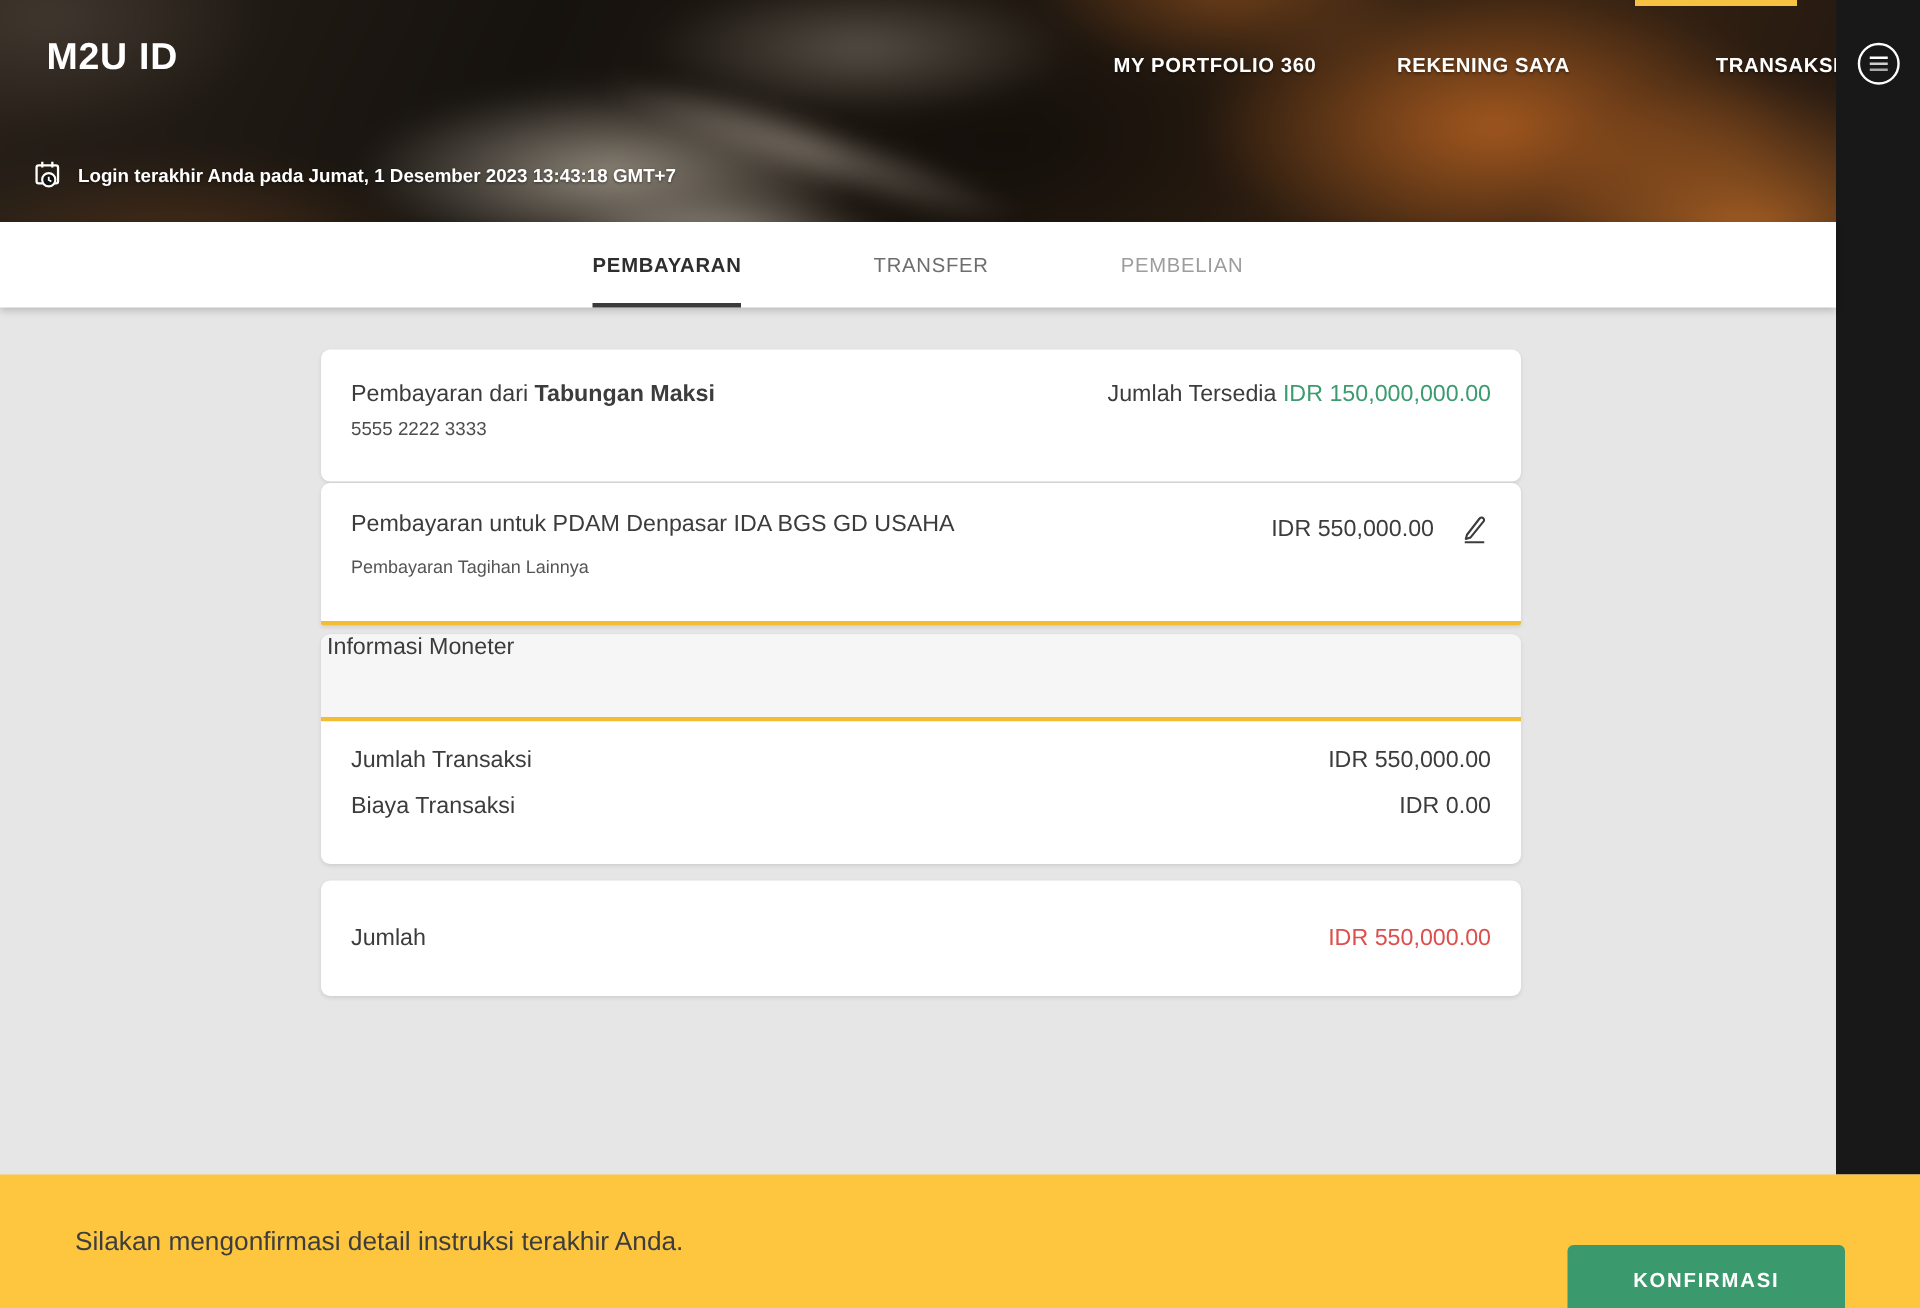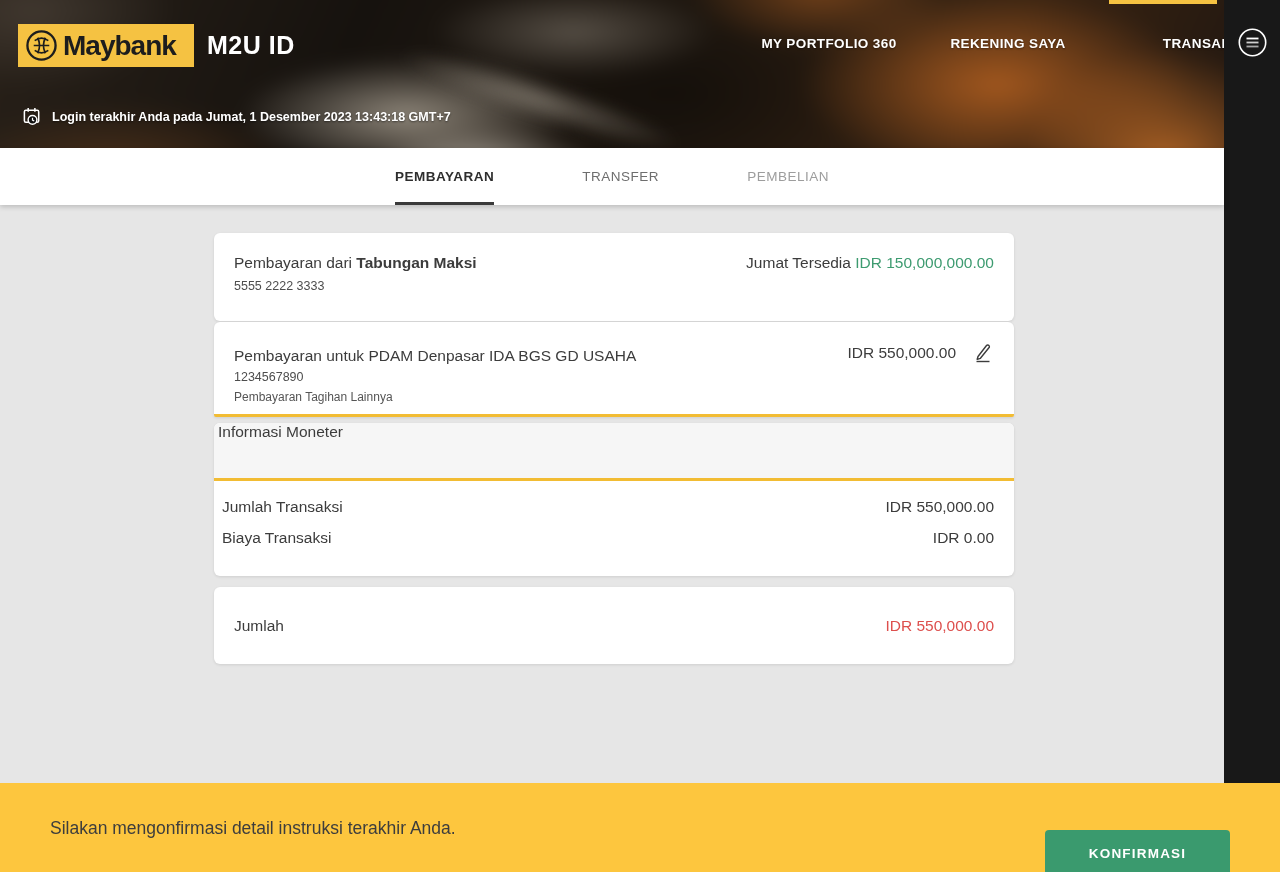--- a/index.html
+++ b/index.html
@@ -24,21 +24,21 @@
   }
   .hero-streak { position:absolute; width:420px; height:60px; left:330px; top:70px; transform:rotate(18deg);
     background:radial-gradient(ellipse 50% 50% at 50% 50%, rgba(235,225,208,.35), transparent 70%); filter:blur(6px); }
 
   .brand { position:absolute; left:18px; top:24px; display:flex; align-items:center; }
   .logo-box { width:176px; height:43px; background:#f5c242; display:flex; align-items:center; padding-left:7px; }
   .logo-emblem { width:33px; height:33px; flex:0 0 auto; }
   .logo-word { font-size:28px; font-weight:bold; color:#1d1d1d; letter-spacing:-1px; margin-left:5px; }
   .app-name { color:#ffffff; font-size:25px; font-weight:bold; margin-left:13px; letter-spacing:.5px; }
 
-  .topnav { position:absolute; top:0; left:0; width:1224px; height:88px;margin-left:19px; }
+  .topnav { position:absolute; top:0; left:0; width:1224px; height:88px; }
   .nav-item { position:absolute; top:36px; transform:translateX(-50%); color:#fff; font-size:13.5px;
     font-weight:bold; letter-spacing:.4px; cursor:pointer; white-space:nowrap; text-shadow:0 1px 2px rgba(0,0,0,.4); }
   .nav-portfolio { left:810px; }
   .nav-rekening  { left:989px; }
   .nav-transaksi { left:1185px; }
   .nav-active-indicator { position:absolute; left:1090px; top:0; width:108px; height:4px; background:#f5c242; }
 
   .last-login { position:absolute; left:22px; top:106px; display:flex; align-items:center; color:#fff; }
   .cal-icon { width:21px; height:21px; margin-right:9px; }
   .last-login-text { font-size:12.5px; font-weight:bold; text-shadow:0 1px 2px rgba(0,0,0,.5); }
@@ -63,30 +63,30 @@
   .txt-sub  { font-size:12.5px; color:#4d4d4d; }
   .green { color:#3d9b70; }
   .red   { color:#dd4f4d; }
 
   .card-from { height:88px; padding:21px 20px 0 20px; }
   .card-from .row1 { display:flex; justify-content:space-between; align-items:baseline; }
   .card-from .acct-num { margin-top:7px; }
 
   .card-to { margin-top:1px; height:95px; padding:19px 20px 0 20px; border-bottom:3px solid #f2bc33;
     border-radius:6px 6px 2px 2px; }
-  .card-to .row1 { display:flex; justify-content:space-between; align-items:flex-end; }
+  .card-to .row1 { display:flex; justify-content:space-between; align-items:flex-start; }
   .amount-group { display:flex; align-items:center; }
   .edit-btn { margin-left:14px; width:24px; height:24px; cursor:pointer; display:flex; align-items:center; justify-content:center; }
   .card-to .bill-num { margin-top:5px; }
   .card-to .category { margin-top:6px; font-size:12px; color:#555; }
 
   .card-info { margin-top:6px; }
   .card-info-header { height:58px; background:#f6f6f6; border-bottom:3px solid #f2bc33;
     border-radius:6px 6px 0 0; display:flex; align-items:flex-start; padding-left:4px; }
-  .card-info-body { padding:17px 20px 16px 8px; border-radius:0 0 6px 6px; }
+  .card-info-body { padding:17px 20px 16px 20px; border-radius:0 0 6px 6px; }
   .info-row { display:flex; justify-content:space-between; align-items:baseline; height:31px; }
 
   .card-total { margin-top:11px; height:77px; display:flex; justify-content:space-between;
     align-items:center; padding:0 20px; }
 
   
   .footer { position:absolute; left:0; top:783px; width:1280px; height:89px; background:#fdc63e; z-index:3; }
   .footer-msg { position:absolute; left:50px; top:50%; transform:translateY(-50%);
     font-size:17.5px; color:#3d3d3d; }
   .confirm-btn { position:absolute; left:1045px; top:22px; width:185px; height:46px; background:#3a9a6e;
@@ -103,27 +103,20 @@
     <div class="hero-streak"></div>
 
     <div class="topnav">
       <div class="nav-active-indicator"></div>
       <div class="nav-item nav-portfolio">MY PORTFOLIO 360</div>
       <div class="nav-item nav-rekening">REKENING SAYA</div>
       <div class="nav-item nav-transaksi">TRANSAKSI</div>
     </div>
 
     <div class="brand">
-      <div class="logo-box">
-        <svg class="logo-emblem" viewBox="0 0 34 34">
-          <circle cx="17" cy="17" r="14.5" fill="none" stroke="#1d1d1d" stroke-width="2.4"></circle>
-          <path d="M10 12 q7 -5 14 0 M9 17 h16 M10 22 q7 5 14 0 M13 9 q4 8 0 16 M21 9 q-4 8 0 16" fill="none" stroke="#1d1d1d" stroke-width="1.8"></path>
-        </svg>
-        <span class="logo-word">Maybank</span>
-      </div>
       <span class="app-name">M2U ID</span>
     </div>
 
     <div class="last-login">
       <svg class="cal-icon" viewBox="0 0 22 22">
         <rect x="2.5" y="4.5" width="15" height="12.5" rx="1.5" fill="none" stroke="#fff" stroke-width="1.6"></rect>
         <line x1="6.5" y1="2" x2="6.5" y2="6" stroke="#fff" stroke-width="1.6"></line>
         <line x1="13.5" y1="2" x2="13.5" y2="6" stroke="#fff" stroke-width="1.6"></line>
         <circle cx="11" cy="14.5" r="4.6" fill="#111" stroke="#fff" stroke-width="1.5"></circle>
         <path d="M11 12.4 v2.3 l1.8 1" fill="none" stroke="#fff" stroke-width="1.3"></path>
@@ -147,39 +140,38 @@
     <div class="tab tab-active">PEMBAYARAN</div>
     <div class="tab tab-inactive1">TRANSFER</div>
     <div class="tab tab-inactive2">PEMBELIAN</div>
   </div>
 
   <div class="cards">
 
     <div class="card card-from">
       <div class="row1">
         <div class="txt-main"><span>Pembayaran dari </span><b>Tabungan Maksi</b></div>
-        <div class="txt-main"><span>Jumat Tersedia </span><span class="green">IDR 150,000,000.00</span></div>
+        <div class="txt-main"><span>Jumlah Tersedia </span><span class="green">IDR 150,000,000.00</span></div>
       </div>
       <div class="txt-sub acct-num">5555 2222 3333</div>
     </div>
 
     <div class="card card-to">
       <div class="row1">
         <div class="txt-main">Pembayaran untuk PDAM Denpasar IDA BGS GD USAHA</div>
         <div class="amount-group">
           <span class="txt-main">IDR 550,000.00</span>
           <span class="edit-btn">
             <svg width="22" height="22" viewBox="0 0 22 22">
               <path d="M7 14.5 L15.5 3.5 a1.6 1.6 0 0 1 2.4 0 a1.6 1.6 0 0 1 0 2.3 L9.4 16.3 L6.2 17.3 Z" fill="none" stroke="#3c3c3c" stroke-width="1.4" stroke-linejoin="round"></path>
               <line x1="5.5" y1="19.5" x2="18.5" y2="19.5" stroke="#3c3c3c" stroke-width="1.4"></line>
             </svg>
           </span>
         </div>
       </div>
-      <div class="txt-sub bill-num">1234567890</div>
       <div class="category">Pembayaran Tagihan Lainnya</div>
     </div>
 
     <div class="card card-info">
       <div class="card-info-header">
         <span class="txt-main">Informasi Moneter</span>
       </div>
       <div class="card-info-body">
         <div class="info-row">
           <span class="txt-main">Jumlah Transaksi</span>

